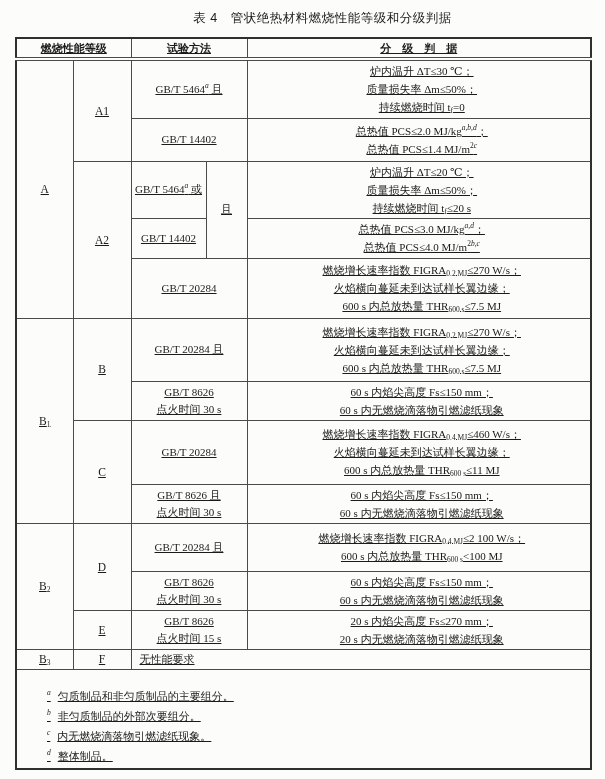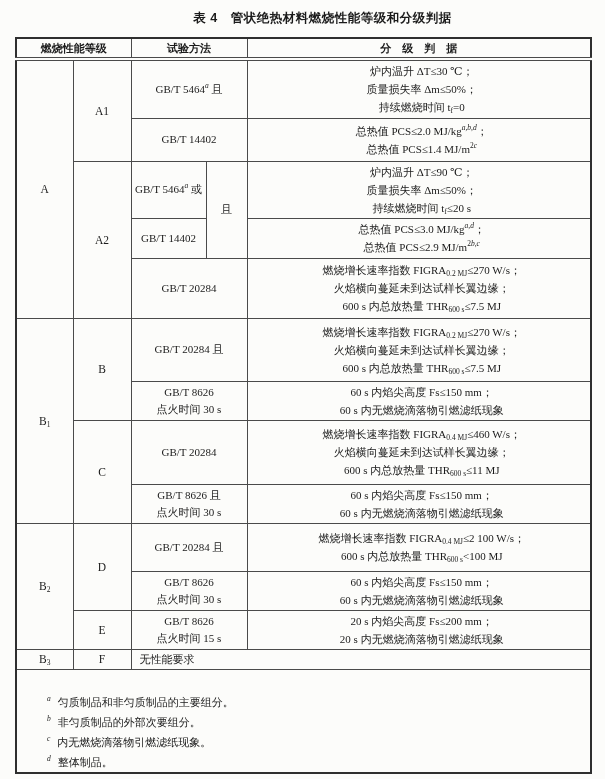--- a/index.html
+++ b/index.html
@@ -8,32 +8,33 @@
     background: #fcfcfa;
     color: #1b1b1b;
     font-family: "Liberation Serif", "DejaVu Serif", serif;
     position: relative;
     overflow: hidden;
   }
   .page-title {
     margin-top: 10px;
     text-align: center;
     font-family: "Liberation Sans", "DejaVu Sans", sans-serif;
-    font-weight: bold;
+    font-weight: normal;
     font-size: 12.5px;
     letter-spacing: 0.5px;
     padding-left: 40px;
   }
   table.gb-table {
     position: absolute;
     left: 15px; top: 37px;
     width: 575px;
     border-collapse: collapse;
     table-layout: fixed;
     border: 2px solid #2f2f2f;
+    text-decoration: underline;
   }
   td {
     border: 1px solid #4a4a4a;
     font-size: 11px;
     text-align: center;
     vertical-align: middle;
     padding: 0;
     overflow: hidden;
   }
   tr.hdr td {
@@ -49,21 +50,21 @@
     padding: 1px 6px 1px 12px;
   }
   td.crit .line { line-height: 18px; white-space: nowrap; }
   td.noreq { text-align: left; padding-left: 8px; margin-top: 35px; }
   sup { font-size: 7.5px; vertical-align: super; line-height: 0; }
   sub { font-size: 7.5px; vertical-align: -2px; line-height: 0; }
   .mark { font-style: italic; }
   td.fn {
     text-align: left;
     vertical-align: top;
-    padding: 22px 10px 0 30px;
+    padding: 16px 10px 0 30px;
   }
   .fn-line { line-height: 20px; }
   .fn-line sup.mark { margin-right: 7px; }
 </style>
 </head>
 <body>
 
 <div class="page-title">表 4　管状绝热材料燃烧性能等级和分级判据</div>
 
 <table class="gb-table">
@@ -96,30 +97,30 @@
       <td class="crit">
           <div class="line"><span>总热值 PCS≤2.0 MJ/kg</span><sup class="mark">a,b,d</sup><span>；</span></div>
           <div class="line"><span>总热值 PCS≤1.4 MJ/m</span><sup class="num">2</sup><sup class="mark">c</sup></div>
         </td>
     </tr>
     <tr style="height:57px">
       <td rowspan="3" class="grade">A2</td>
       <td class="method"><span>GB/T 5464</span><sup class="mark">a</sup><span> 或</span></td>
       <td rowspan="2" class="method">且</td>
       <td class="crit">
-          <div class="line"><span>炉内温升 ΔT≤90 ℃；</span></div>
+          <div class="line"><span>炉内温升 ΔT≤20 ℃；</span></div>
           <div class="line"><span>质量损失率 Δm≤50%；</span></div>
           <div class="line"><span>持续燃烧时间 t</span><sub>f</sub><span>≤20 s</span></div>
         </td>
     </tr>
     <tr style="height:40px">
       <td class="method">GB/T 14402</td>
       <td class="crit">
           <div class="line"><span>总热值 PCS≤3.0 MJ/kg</span><sup class="mark">a,d</sup><span>；</span></div>
-          <div class="line"><span>总热值 PCS≤2.9 MJ/m</span><sup class="num">2</sup><sup class="mark">b,c</sup></div>
+          <div class="line"><span>总热值 PCS≤4.0 MJ/m</span><sup class="num">2</sup><sup class="mark">b,c</sup></div>
         </td>
     </tr>
     <tr style="height:60px">
       <td colspan="2" class="method">GB/T 20284</td>
       <td class="crit">
           <div class="line"><span>燃烧增长速率指数 FIGRA</span><sub>0.2 MJ</sub><span>≤270 W/s；</span></div>
           <div class="line"><span>火焰横向蔓延未到达试样长翼边缘；</span></div>
           <div class="line"><span>600 s 内总放热量 THR</span><sub>600 s</sub><span>≤7.5 MJ</span></div>
         </td>
     </tr>
@@ -183,21 +184,21 @@
           <div class="line"><span>60 s 内无燃烧滴落物引燃滤纸现象</span></div>
         </td>
     </tr>
     <tr style="height:36px">
       <td class="grade">E</td>
       <td colspan="2" class="method">
           <div>GB/T 8626</div>
           <div>点火时间 15 s</div>
         </td>
       <td class="crit">
-          <div class="line"><span>20 s 内焰尖高度 Fs≤200 mm；</span></div>
+          <div class="line"><span>20 s 内焰尖高度 Fs≤270 mm；</span></div>
           <div class="line"><span>20 s 内无燃烧滴落物引燃滤纸现象</span></div>
         </td>
     </tr>
 
     <tr class="sect" style="height:20px">
       <td class="grade"><span>B</span><sub>3</sub></td>
       <td class="grade">F</td>
       <td colspan="3" class="noreq">无性能要求</td>
     </tr>
 

